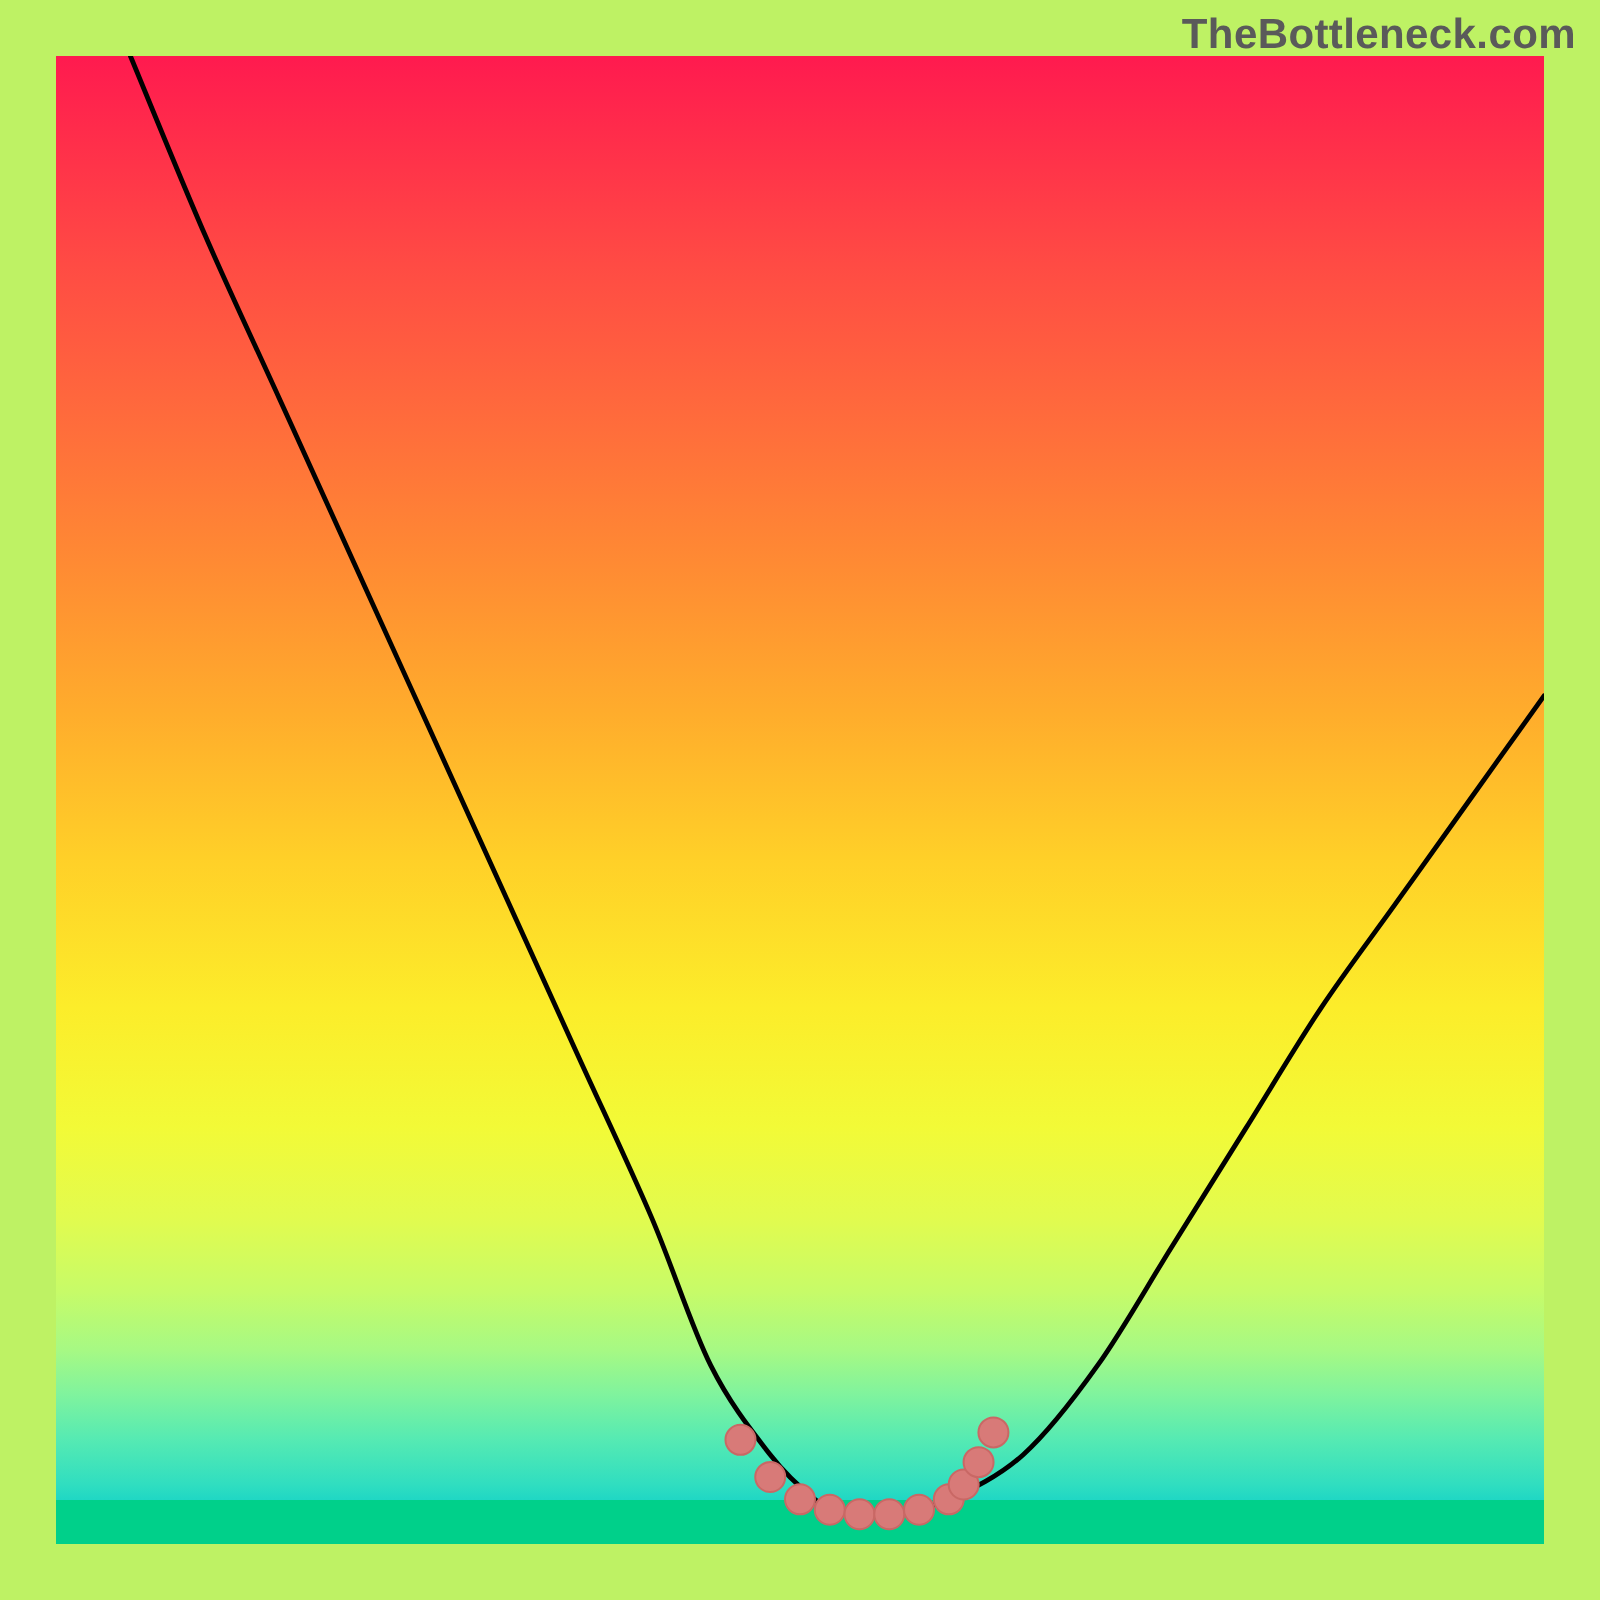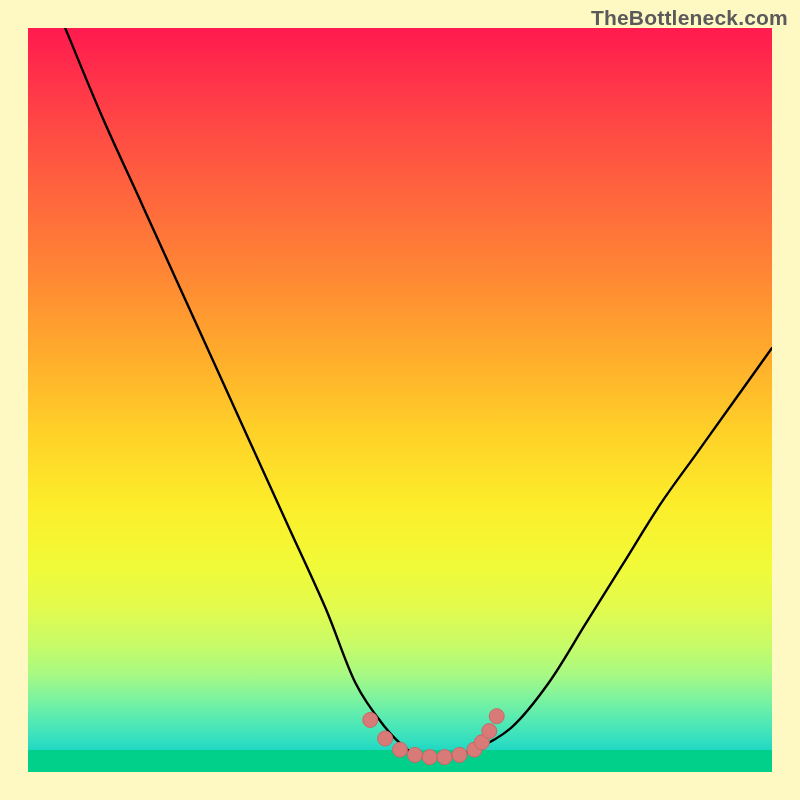--- a/index.html
+++ b/index.html
@@ -8,21 +8,21 @@
     width: 800px;
     height: 800px;
     background: #000;
     overflow: hidden;
     font-family: Arial, Helvetica, sans-serif;
   }
   .frame {
     position: relative;
     width: 800px;
     height: 800px;
-    background: #fef9c3;
+    background: #bef264;
   }
   .watermark {
     position: absolute;
     top: 6px;
     right: 12px;
     color: #5a5a5a;
     font-size: 21px;
     font-weight: 600;
     letter-spacing: 0.2px;
     z-index: 5;

